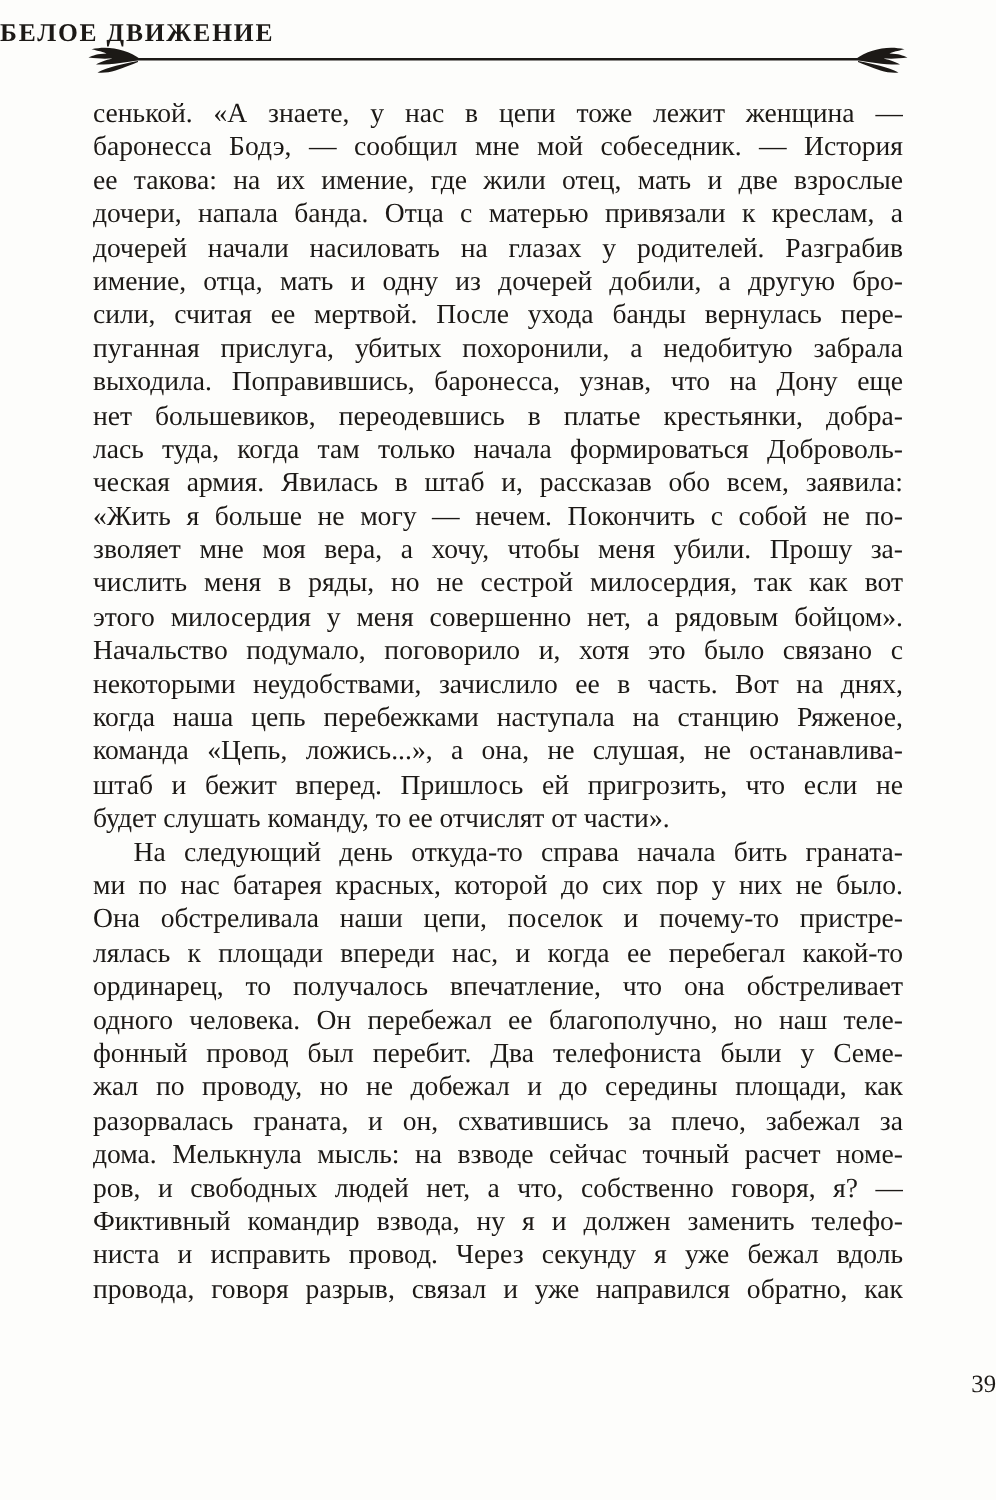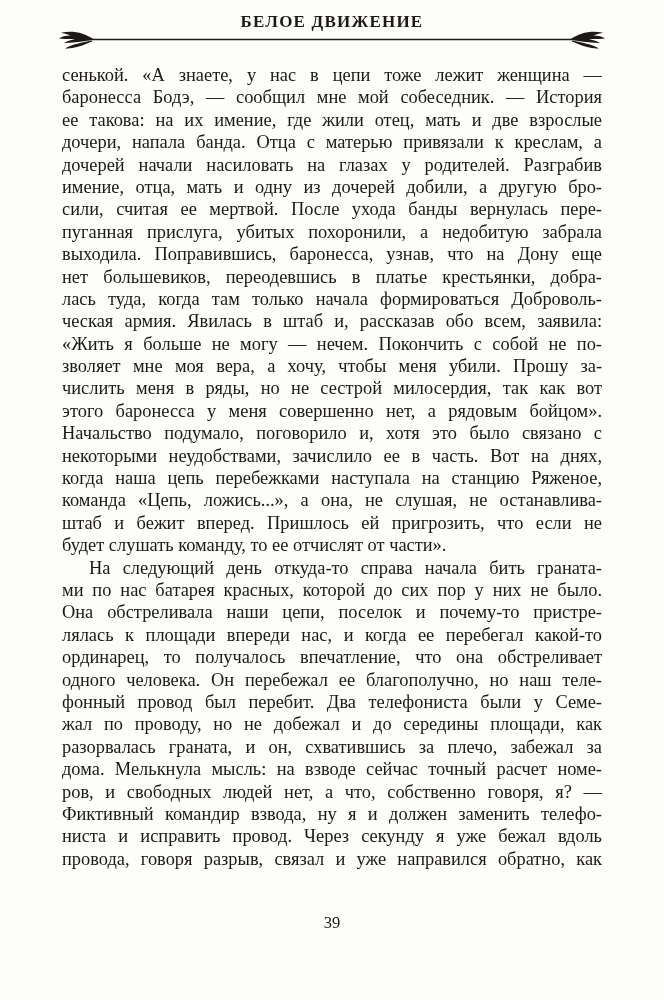--- a/index.html
+++ b/index.html
@@ -15,21 +15,20 @@
     background: #fdfdfb;
     color: #1c1916;
     font-family: "Liberation Serif", "DejaVu Serif", serif;
     overflow: hidden;
   }
   .running-head {
     position: absolute;
     top: 12px;
     left: 0;
     width: 100%;
-    text-align: center;
     font-size: 17px;
     font-weight: bold;
     letter-spacing: 1.2px;
     color: #1c1916;
   }
   .ornament-rule {
     position: absolute;
     top: 28px;
     left: 58px;
     width: 548px;
@@ -54,21 +53,21 @@
     text-align-last: justify;
   }
   .text-line.indent {
     text-indent: 27px;
   }
   .folio {
     position: absolute;
     top: 913px;
     left: 0;
     width: 100%;
-    text-align: center;
+    text-align: right;
     font-size: 16.5px;
     color: #1c1916;
   }
 </style>
 </head>
 <body>
 
 <div class="page" style="background: rgb(253, 253, 251); color: rgb(28, 25, 22);">
 
   <div class="running-head">БЕЛОЕ ДВИЖЕНИЕ</div>
@@ -91,21 +90,21 @@
       <div class="text-line justified">имение, отца, мать и одну из дочерей добили, а другую бро-</div>
       <div class="text-line justified">сили, считая ее мертвой. После ухода банды вернулась пере-</div>
       <div class="text-line justified">пуганная прислуга, убитых похоронили, а недобитую забрала</div>
       <div class="text-line justified">выходила. Поправившись, баронесса, узнав, что на Дону еще</div>
       <div class="text-line justified">нет большевиков, переодевшись в платье крестьянки, добра-</div>
       <div class="text-line justified">лась туда, когда там только начала формироваться Доброволь-</div>
       <div class="text-line justified">ческая армия. Явилась в штаб и, рассказав обо всем, заявила:</div>
       <div class="text-line justified">«Жить я больше не могу — нечем. Покончить с собой не по-</div>
       <div class="text-line justified">зволяет мне моя вера, а хочу, чтобы меня убили. Прошу за-</div>
       <div class="text-line justified">числить меня в ряды, но не сестрой милосердия, так как вот</div>
-      <div class="text-line justified">этого баронесса у меня совершенно нет, а рядовым бойцом».</div>
+      <div class="text-line justified">этого милосердия у меня совершенно нет, а рядовым бойцом».</div>
       <div class="text-line justified">Начальство подумало, поговорило и, хотя это было связано с</div>
       <div class="text-line justified">некоторыми неудобствами, зачислило ее в часть. Вот на днях,</div>
       <div class="text-line justified">когда наша цепь перебежками наступала на станцию Ряженое,</div>
       <div class="text-line justified">команда «Цепь, ложись...», а она, не слушая, не останавлива-</div>
       <div class="text-line justified">штаб и бежит вперед. Пришлось ей пригрозить, что если не</div>
       <div class="text-line">будет слушать команду, то ее отчислят от части».</div>
       <div class="text-line justified indent">На следующий день откуда-то справа начала бить граната-</div>
       <div class="text-line justified">ми по нас батарея красных, которой до сих пор у них не было.</div>
       <div class="text-line justified">Она обстреливала наши цепи, поселок и почему-то пристре-</div>
       <div class="text-line justified">лялась к площади впереди нас, и когда ее перебегал какой-то</div>

